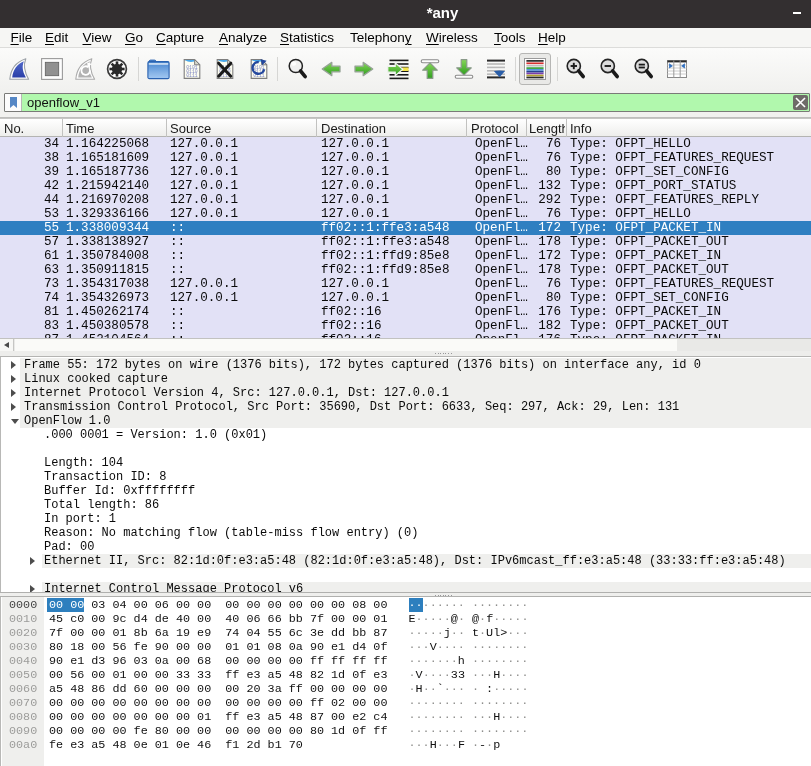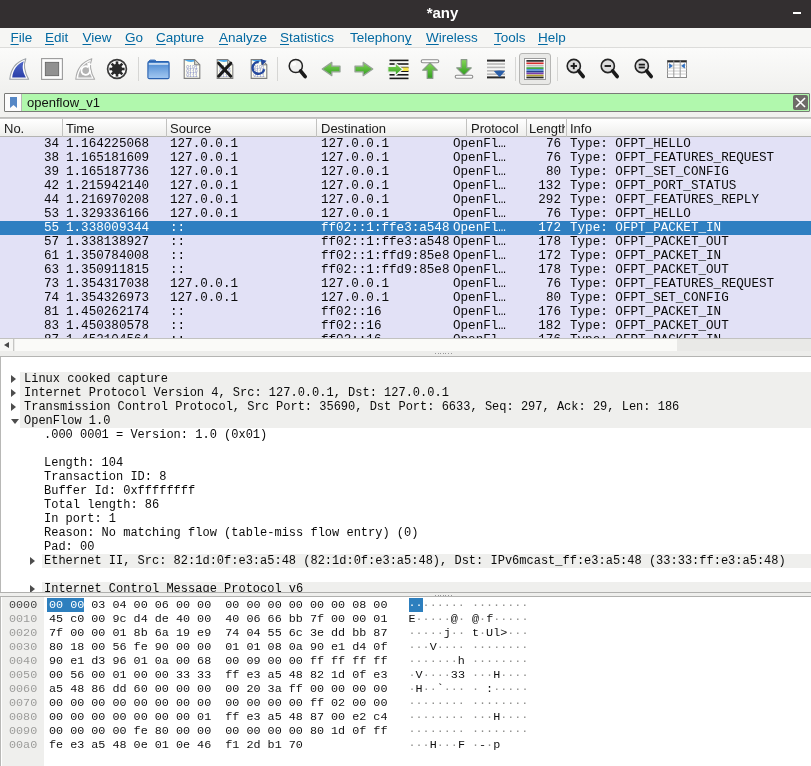--- a/index.html
+++ b/index.html
@@ -3,21 +3,21 @@
 <style>
 * { margin:0; padding:0; box-sizing:border-box; }
 html,body { width:811px; height:766px; overflow:hidden; background:#fff;
   font-family:"Liberation Sans", sans-serif; -webkit-font-smoothing:antialiased; }
 #win { position:relative; width:750px; height:766px;padding-left:41px; }
 #titlebar { position:absolute; left:0; top:0; width:811px; height:28px; background:#332f30; }
 #title { position:absolute; left:74px; right:0; top:4px; text-align:center; color:#fff;
   font-size:15px; font-weight:bold; }
 #minbtn { position:absolute; left:793px; top:12px; width:8px; height:2px; background:#fff; }
 #menubar { position:absolute; left:0; top:28px; width:811px; height:20px; background:#f6f6f4;
-  border-bottom:1px solid #dcdcda; font-size:13px; color:#0369a1; }
+  border-bottom:1px solid #dcdcda; font-size:13px; color:#000000; }
 .mi { position:absolute; top:2px; font-size:13.5px; }
 .mi u { text-decoration-thickness:1px; text-underline-offset:2px; }
 #toolbar { position:absolute; left:0; top:48px; width:811px; height:42px;
   background:linear-gradient(#fbfbfa,#f1f1ef); }
 .ticon { position:absolute; top:10px; width:22px; height:22px; }
 .tsep { position:absolute; top:9px; width:1px; height:24px; background:#d6d6d4; }
 .tpressed { position:absolute; left:519px; top:5px; width:32px; height:32px;
   border:1px solid #b6b6b4; border-radius:3px; background:#e9e9e7; }
 .ticon svg { display:block; }
 #filterbar { position:absolute; left:0; top:90px; width:811px; height:28px;
@@ -37,21 +37,21 @@
 .hline { position:absolute; top:0; width:1px; height:19px; background:#c2c2c0; }
 #prows { position:absolute; left:0; top:19px; width:811px; height:201px; overflow:hidden; }
 .prow { position:absolute; left:0; width:811px; height:14px; background:#e2e1f6;
   font-family:"Liberation Mono", monospace; font-size:12.6px; color:#0a0a0a; white-space:pre; }
 .prow.sel { background:#2f7fc1; color:#fff; }
 .prow span { position:absolute; top:0px; line-height:14px; }
 .c-no { left:0; width:59px; text-align:right; }
 .c-time { left:66px; }
 .c-src { left:170px; }
 .c-dst { left:321px; }
-.c-proto { left:453px; }
+.c-proto { left:475px; }
 .c-len { left:468px; width:93px; text-align:right; }
 .c-info { left:570px; }
 #hscroll { position:absolute; left:0; top:338px; width:811px; height:13px;
   background:#e9e9e7; border-top:1px solid #c2c2c0; }
 #hsbtn { position:absolute; left:0; top:0; width:14px; height:12px; background:#f7f7f5;
   border-right:1px solid #c6c6c4; }
 #hsbtn:after { content:""; position:absolute; left:4px; top:3px; border-right:5px solid #4a4a4a;
   border-top:3.5px solid transparent; border-bottom:3.5px solid transparent; }
 #hsthumb { position:absolute; left:15px; top:0; width:662px; height:12px; background:#fafaf8; }
 #gap1 { position:absolute; left:0; top:351px; width:811px; height:6px; background:#ededeb;
@@ -395,23 +395,24 @@
     </div>
   </div>
   <div id="hscroll">
       <div id="hsthumb"></div>
       <div id="hsbtn"></div>
     </div>
   <div id="gap1">
       <div class="dots"></div>
     </div>
   <div id="details">
+<div class="drow" style="top:1px"><span class="gband" style="left:18px"></span><span class="arr-r" style="left:9px"></span><span class="dtxt" style="left:22px">Frame 55: 172 bytes on wire (1376 bits), 172 bytes captured (1376 bits) on interface any, id 0</span></div>
 <div class="drow" style="top:15px"><span class="gband" style="left:18px"></span><span class="arr-r" style="left:9px"></span><span class="dtxt" style="left:22px">Linux cooked capture</span></div>
 <div class="drow" style="top:29px"><span class="gband" style="left:18px"></span><span class="arr-r" style="left:9px"></span><span class="dtxt" style="left:22px">Internet Protocol Version 4, Src: 127.0.0.1, Dst: 127.0.0.1</span></div>
-<div class="drow" style="top:43px"><span class="gband" style="left:18px"></span><span class="arr-r" style="left:9px"></span><span class="dtxt" style="left:22px">Transmission Control Protocol, Src Port: 35690, Dst Port: 6633, Seq: 297, Ack: 29, Len: 186</span></div>
+<div class="drow" style="top:43px"><span class="gband" style="left:18px"></span><span class="arr-r" style="left:9px"></span><span class="dtxt" style="left:22px">Transmission Control Protocol, Src Port: 35690, Dst Port: 6633, Seq: 297, Ack: 29, Len: 131</span></div>
 <div class="drow" style="top:57px"><span class="gband" style="left:18px"></span><span class="arr-d" style="left:9px"></span><span class="dtxt" style="left:22px">OpenFlow 1.0</span></div>
 <div class="drow" style="top:71px"><span class="dtxt" style="left:42px">.000 0001 = Version: 1.0 (0x01)</span></div>
 <div class="drow" style="top:99px"><span class="dtxt" style="left:42px">Length: 104</span></div>
 <div class="drow" style="top:113px"><span class="dtxt" style="left:42px">Transaction ID: 8</span></div>
 <div class="drow" style="top:127px"><span class="dtxt" style="left:42px">Buffer Id: 0xffffffff</span></div>
 <div class="drow" style="top:141px"><span class="dtxt" style="left:42px">Total length: 86</span></div>
 <div class="drow" style="top:155px"><span class="dtxt" style="left:42px">In port: 1</span></div>
 <div class="drow" style="top:169px"><span class="dtxt" style="left:42px">Reason: No matching flow (table-miss flow entry) (0)</span></div>
 <div class="drow" style="top:183px"><span class="dtxt" style="left:42px">Pad: 00</span></div>
 <div class="drow" style="top:197px"><span class="gband" style="left:40px"></span><span class="arr-r" style="left:28px"></span><span class="dtxt" style="left:42px">Ethernet II, Src: 82:1d:0f:e3:a5:48 (82:1d:0f:e3:a5:48), Dst: IPv6mcast_ff:e3:a5:48 (33:33:ff:e3:a5:48)</span></div>
@@ -419,20 +420,20 @@
   </div>
   <div id="dsplit">
       <div class="dots"></div>
     </div>
   <div id="hexpane">
     <div id="hexgutter"></div>
 <div class="hrow" style="top:1px"><span class="hoff first">0000</span><span class="hb"><span class="hsel">00 00</span> 03 04 00 06 00 00  00 00 00 00 00 00 08 00</span><span class="ha"><span class="hsel">··</span>······ ········</span></div>
 <div class="hrow" style="top:15px"><span class="hoff">0010</span><span class="hb">45 c0 00 9c d4 de 40 00  40 06 66 bb 7f 00 00 01</span><span class="ha"><b>E</b>·····<b>@</b>· <b>@</b>·<b>f</b>·····</span></div>
 <div class="hrow" style="top:29px"><span class="hoff">0020</span><span class="hb">7f 00 00 01 8b 6a 19 e9  74 04 55 6c 3e dd bb 87</span><span class="ha">·····<b>j</b>·· <b>t</b>·<b>U</b><b>l</b><b>&gt;</b>···</span></div>
 <div class="hrow" style="top:43px"><span class="hoff">0030</span><span class="hb">80 18 00 56 fe 90 00 00  01 01 08 0a 90 e1 d4 0f</span><span class="ha">···<b>V</b>···· ········</span></div>
-<div class="hrow" style="top:57px"><span class="hoff">0040</span><span class="hb">90 e1 d3 96 01 0a 00 68  00 09 00 00 ff ff ff ff</span><span class="ha">·······<b>h</b> ········</span></div>
+<div class="hrow" style="top:57px"><span class="hoff">0040</span><span class="hb">90 e1 d3 96 03 0a 00 68  00 00 00 00 ff ff ff ff</span><span class="ha">·······<b>h</b> ········</span></div>
 <div class="hrow" style="top:71px"><span class="hoff">0050</span><span class="hb">00 56 00 01 00 00 33 33  ff e3 a5 48 82 1d 0f e3</span><span class="ha">·<b>V</b>····<b>3</b><b>3</b> ···<b>H</b>····</span></div>
 <div class="hrow" style="top:85px"><span class="hoff">0060</span><span class="hb">a5 48 86 dd 60 00 00 00  00 20 3a ff 00 00 00 00</span><span class="ha">·<b>H</b>··<b>`</b>··· · <b>:</b>·····</span></div>
 <div class="hrow" style="top:99px"><span class="hoff">0070</span><span class="hb">00 00 00 00 00 00 00 00  00 00 00 00 ff 02 00 00</span><span class="ha">········ ········</span></div>
 <div class="hrow" style="top:113px"><span class="hoff">0080</span><span class="hb">00 00 00 00 00 00 00 01  ff e3 a5 48 87 00 e2 c4</span><span class="ha">········ ···<b>H</b>····</span></div>
 <div class="hrow" style="top:127px"><span class="hoff">0090</span><span class="hb">00 00 00 00 fe 80 00 00  00 00 00 00 80 1d 0f ff</span><span class="ha">········ ········</span></div>
 <div class="hrow" style="top:141px"><span class="hoff">00a0</span><span class="hb">fe e3 a5 48 0e 01 0e 46  f1 2d b1 70</span><span class="ha">···<b>H</b>···<b>F</b> ·<b>-</b>·<b>p</b></span></div>
   </div>
 </div>
 </body></html>

